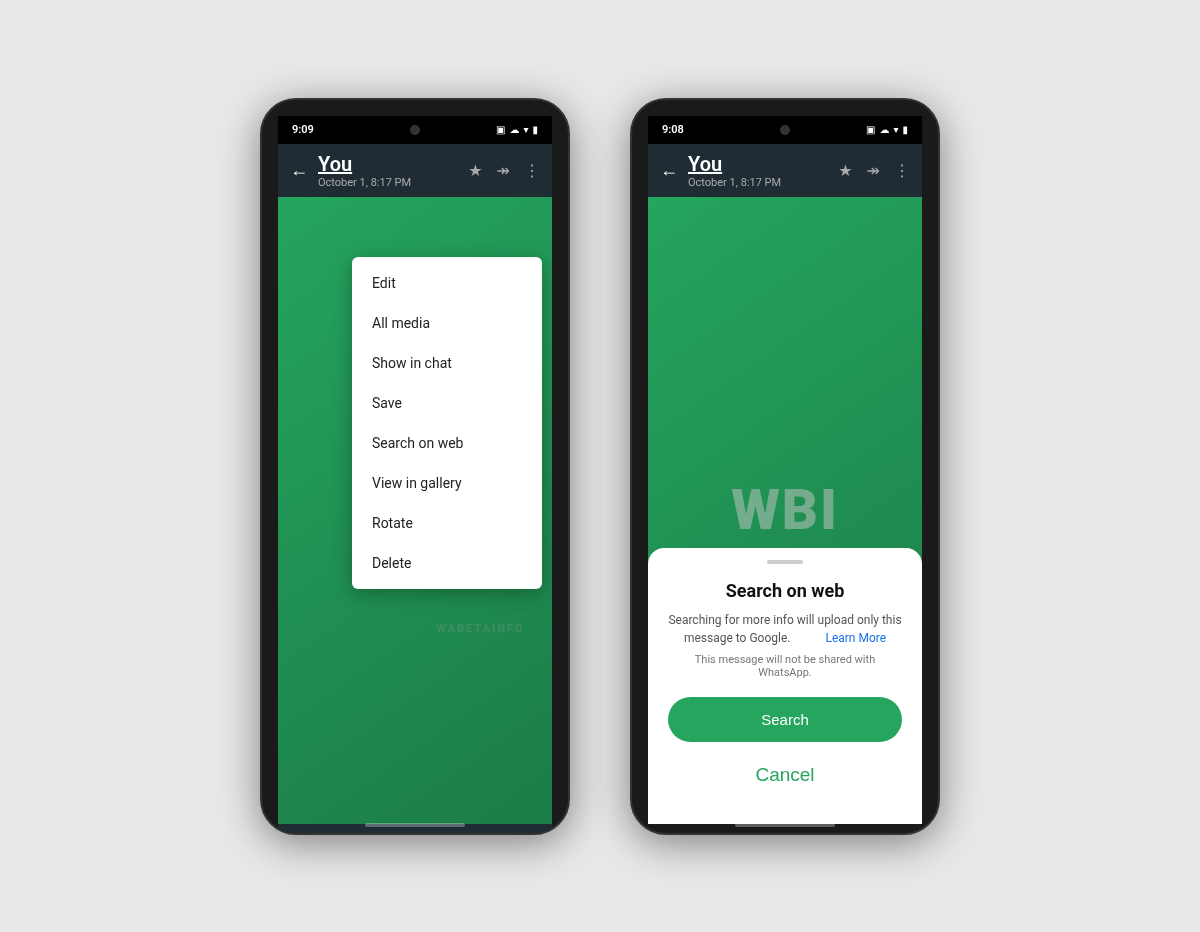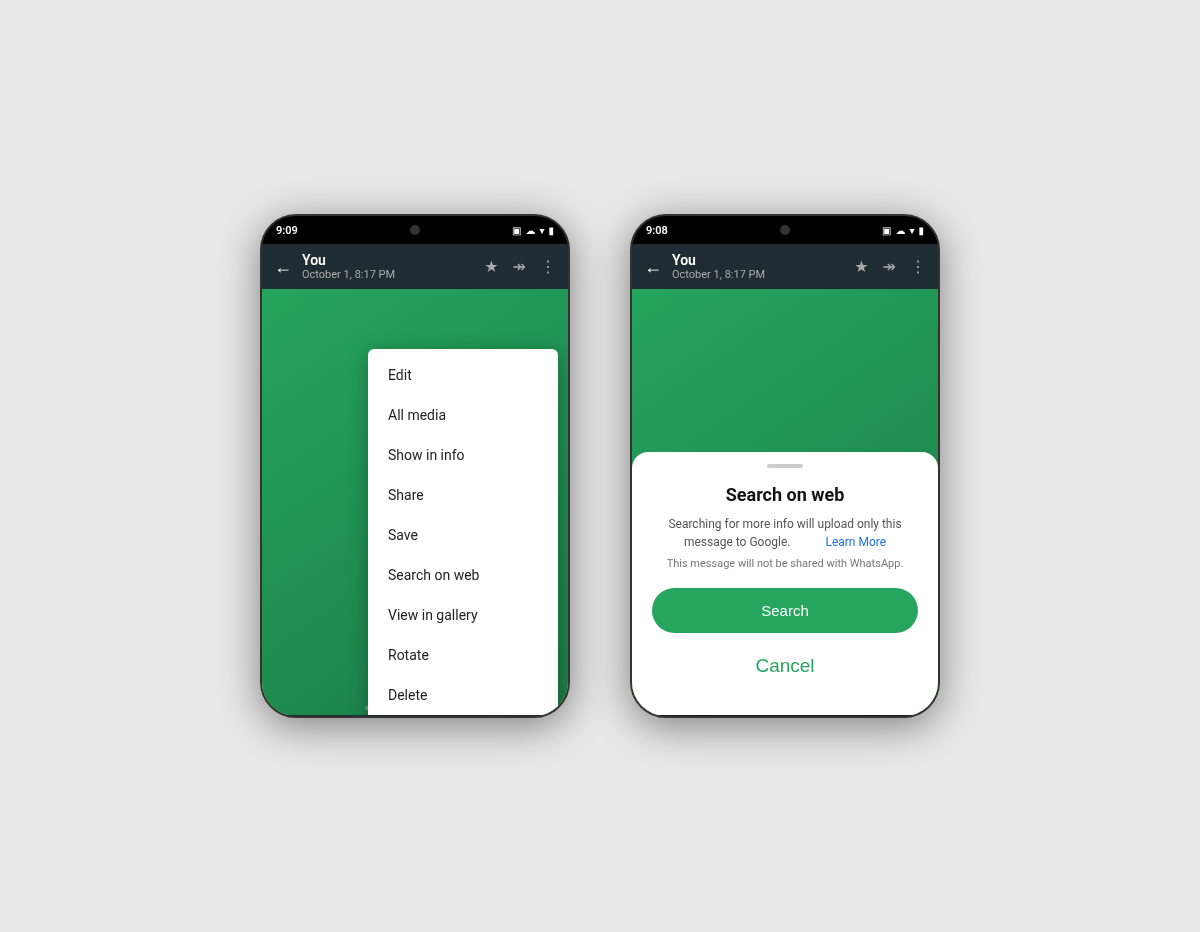--- a/index.html
+++ b/index.html
@@ -11,24 +11,24 @@
       align-items: center;
       justify-content: center;
       gap: 60px;
       font-family: 'Roboto', Arial, sans-serif;
       overflow: hidden;
     }
 
     
     .phone {
       width: 310px;
-      height: 504px;
+      height: 737px;
       background: #1a1a1a;
       border-radius: 36px;
-      padding: 0;
+      padding: 16px;
       position: relative;
       box-shadow: 0 8px 40px rgba(0,0,0,0.45);
       overflow: hidden;
       border: 2px solid #333;
     }
 
     
     .phone-notch {
       width: 100%;
       height: 28px;
@@ -77,22 +77,23 @@
     .header-back {
       color: #fff;
       font-size: 18px;
       cursor: pointer;
     }
     .header-info {
       flex: 1;
     }
     .header-name {
       color: #fff;
-      font-size: 14px;
+      font-size: 20px;
       font-weight: 600;
+      text-decoration: underline;
     }
     .header-date {
       color: #aaa;
       font-size: 11px;
     }
     .header-actions {
       display: flex;
       gap: 14px;
       align-items: center;
     }
@@ -313,22 +314,21 @@
           <div class="w-bar w-bar-mid"></div>
           <div class="w-bar w-bar-right"></div>
         </div>
       </div>
       <div class="watermark">WABETAINFO</div>
     </div>
 
     <div class="context-menu">
       <div class="menu-item">Edit</div>
       <div class="menu-item">All media</div>
-      <div class="menu-item">Show in info</div>
-      <div class="menu-item">Share</div>
+      <div class="menu-item">Show in chat</div>
       <div class="menu-item">Save</div>
       <div class="menu-item">Search on web</div>
       <div class="menu-item">View in gallery</div>
       <div class="menu-item">Rotate</div>
       <div class="menu-item">Delete</div>
     </div>
   </div>
 
   <div class="phone-bottom">
     

